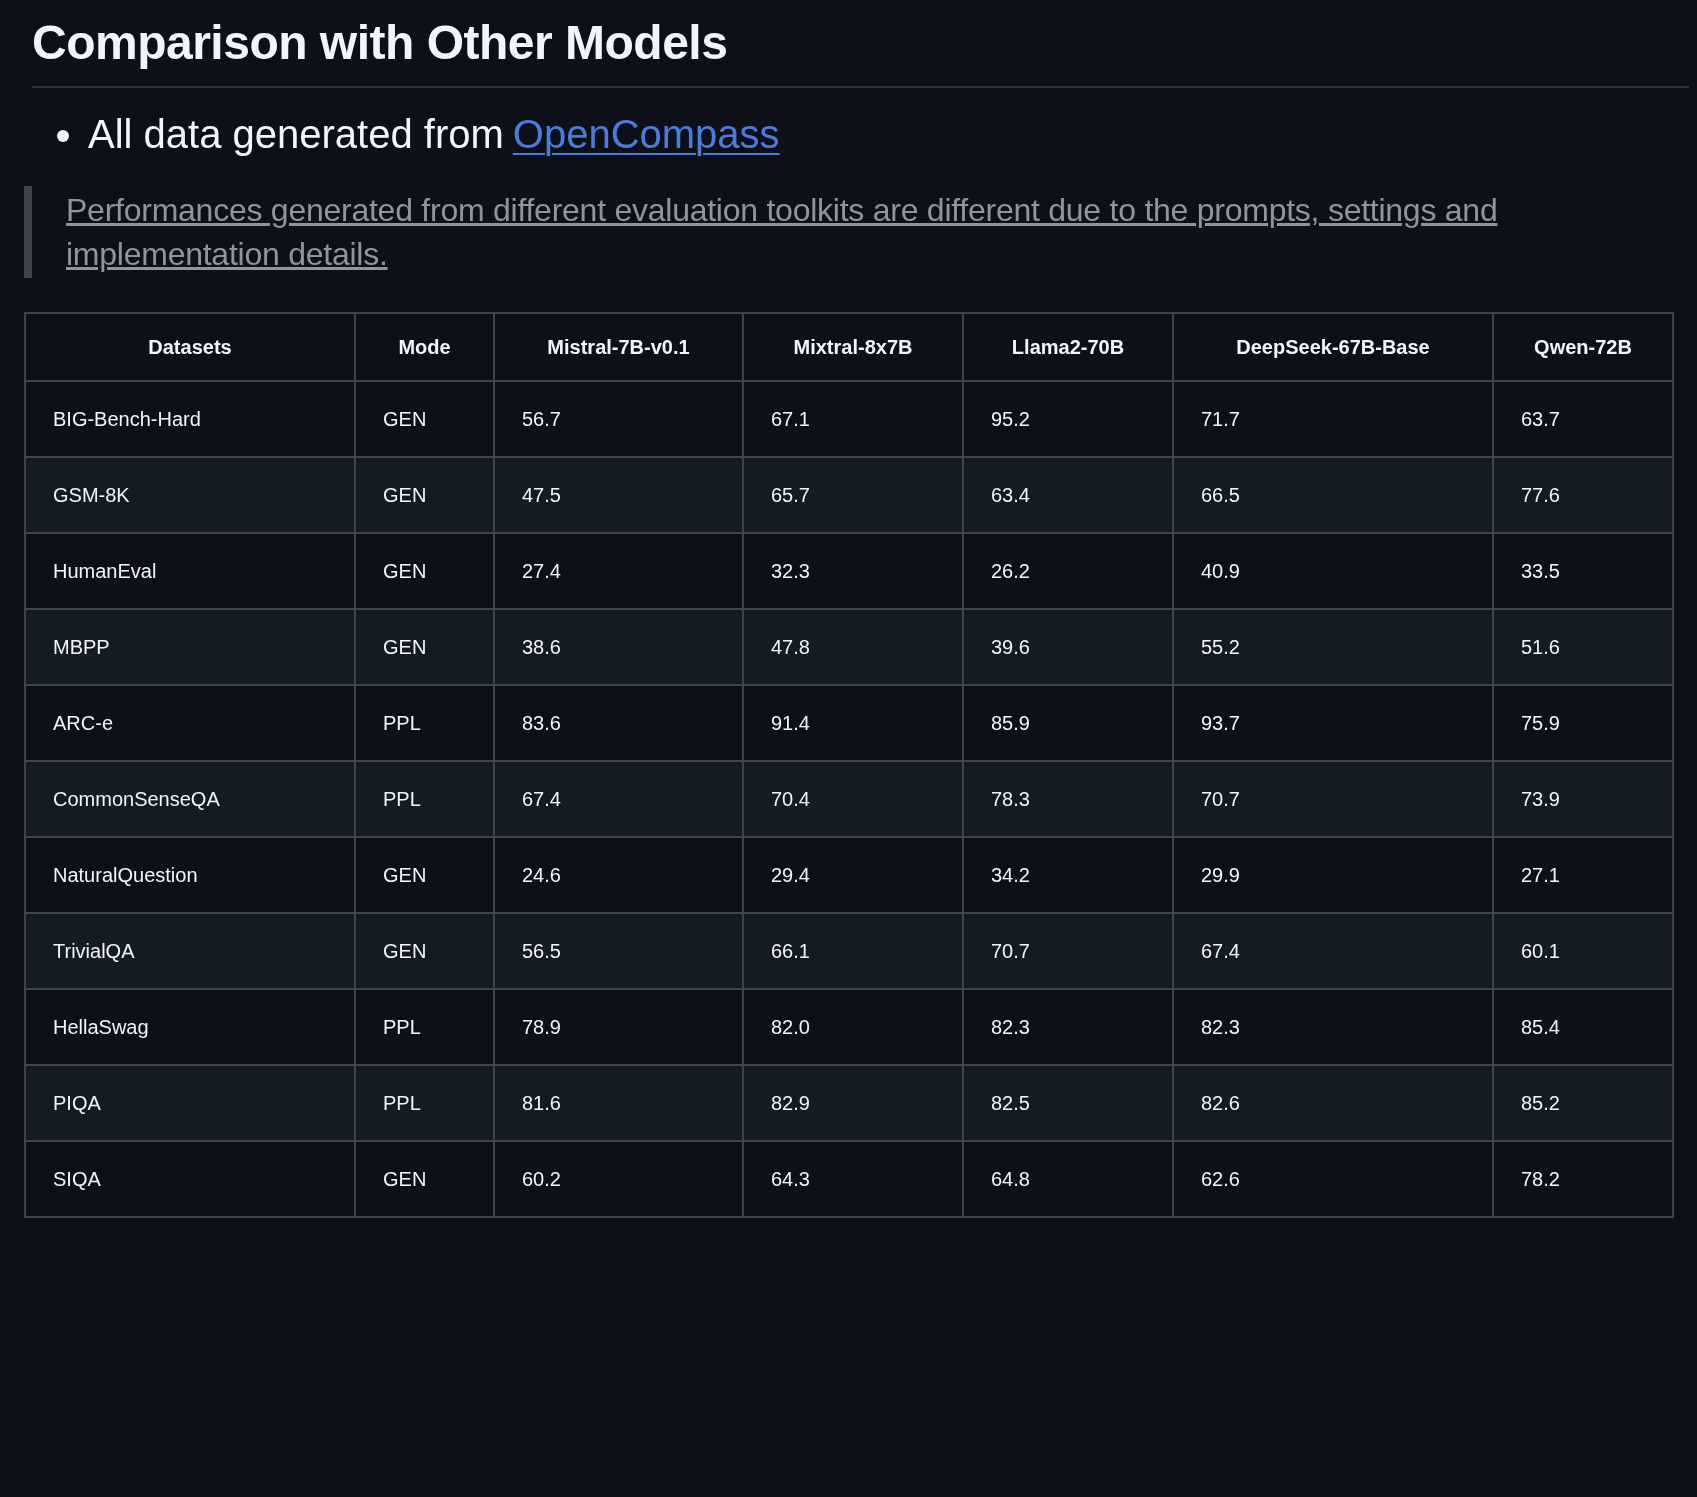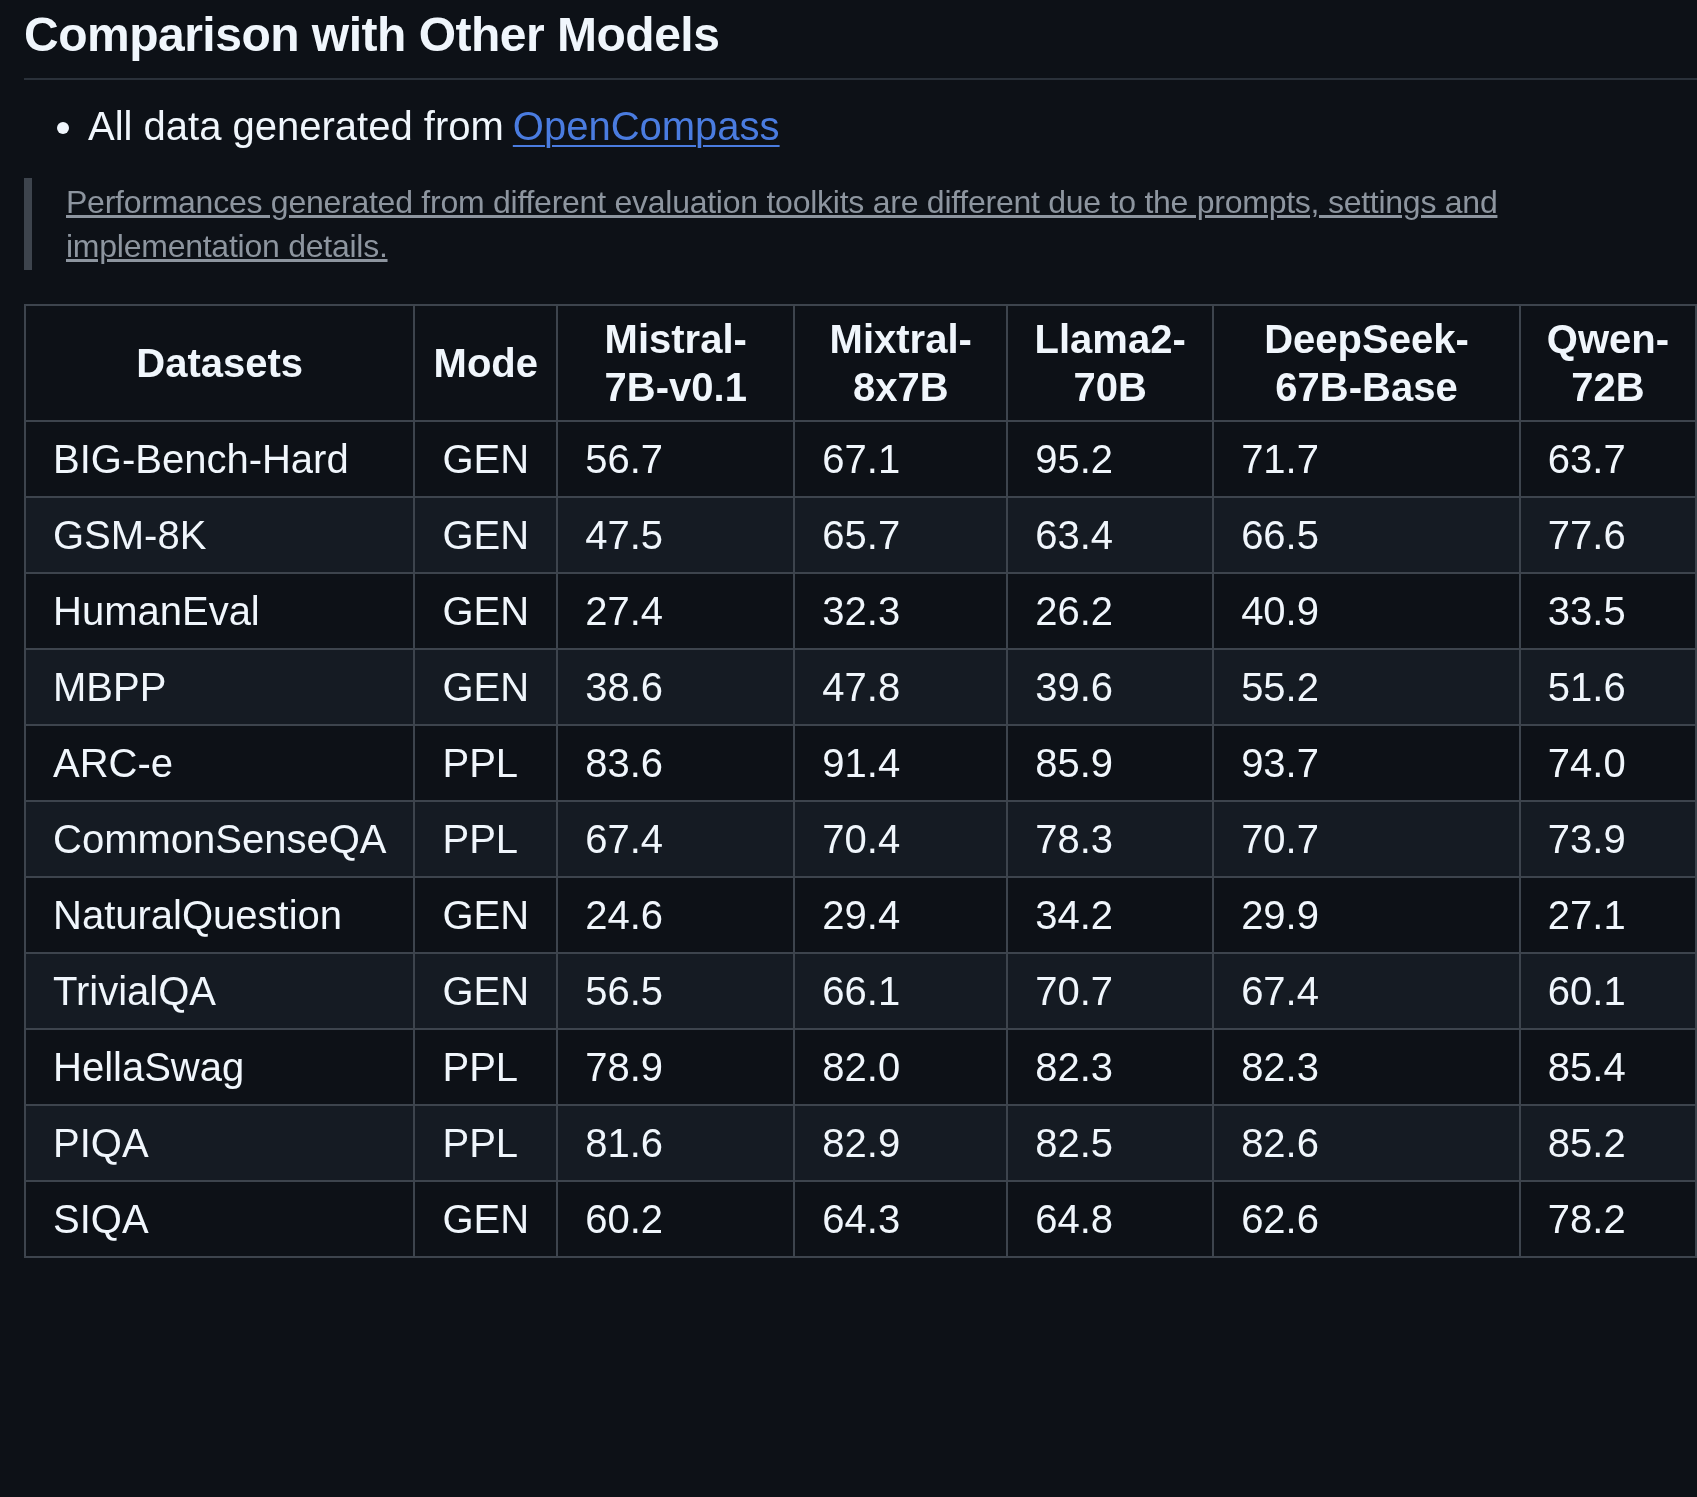--- a/index.html
+++ b/index.html
@@ -16,21 +16,21 @@
     margin: 0; padding: 0;
     width: 1697px; height: 1497px;
     background: var(--bg);
     color: var(--text);
     font-family: "Liberation Sans", "DejaVu Sans", sans-serif;
     overflow: hidden;
   }
   .content { padding: 6px 0 0 24px; }
 
   h2.section-title {
-    margin: 0;
+    margin: 8px;
     font-size: 48px;
     font-weight: 700;
     letter-spacing: -0.5px;
     line-height: 58px;
     padding-bottom: 14px;
     border-bottom: 2px solid var(--rule);
   }
 
   ul.intro-list {
     margin: 22px 0 28px 0;
@@ -57,21 +57,21 @@
     line-height: 44px;
     letter-spacing: -0.25px;
     text-decoration: underline;
   }
   blockquote.note p { margin: 0; max-width: 1560px; }
 
   table.compare {
     border-collapse: collapse;
     table-layout: fixed;
     margin-top: 0;
-    font-size: 40px;
+    font-size: 20px;
   }
   table.compare th, table.compare td {
     border: 2px solid var(--border);
     vertical-align: middle;
     overflow: hidden;
   }
   table.compare th {
     padding: 9px 16px;
     font-weight: 700;
     text-align: center;
@@ -160,21 +160,21 @@
           <td>55.2</td>
           <td>51.6</td>
         </tr>
         <tr>
           <td>ARC-e</td>
           <td>PPL</td>
           <td>83.6</td>
           <td>91.4</td>
           <td>85.9</td>
           <td>93.7</td>
-          <td>74.0</td>
+          <td>75.9</td>
         </tr>
         <tr>
           <td>CommonSenseQA</td>
           <td>PPL</td>
           <td>67.4</td>
           <td>70.4</td>
           <td>78.3</td>
           <td>70.7</td>
           <td>73.9</td>
         </tr>

